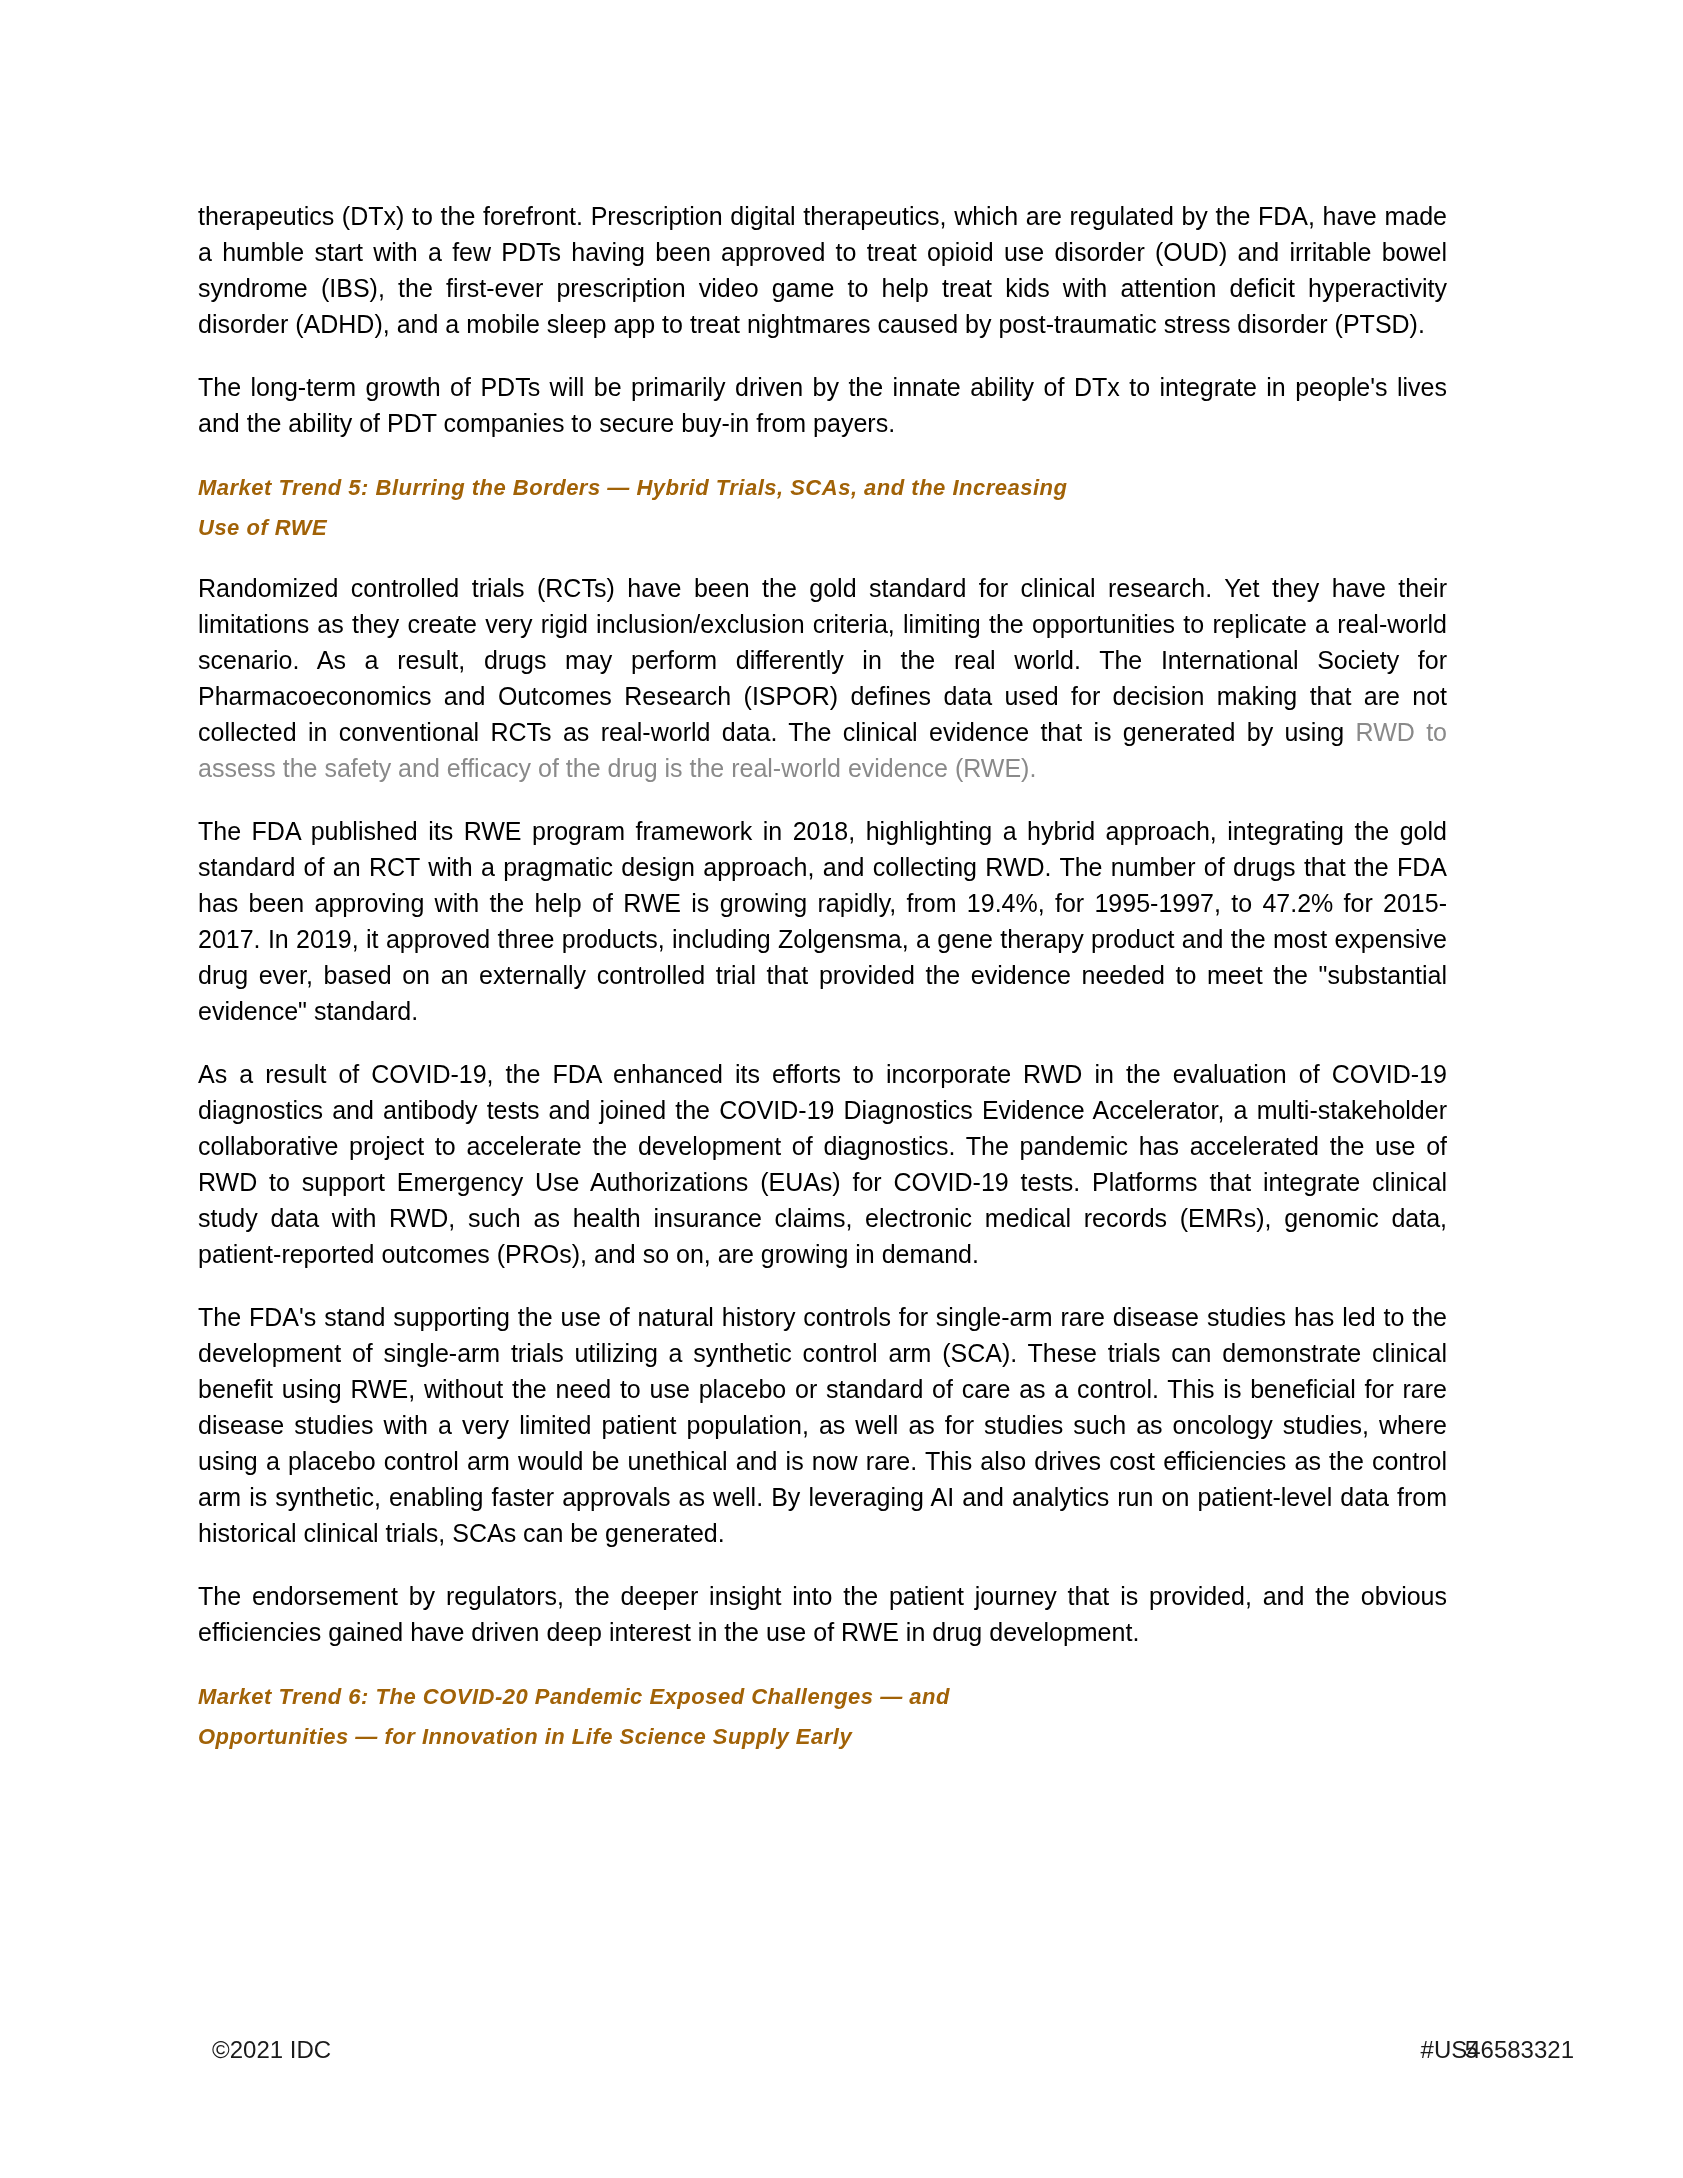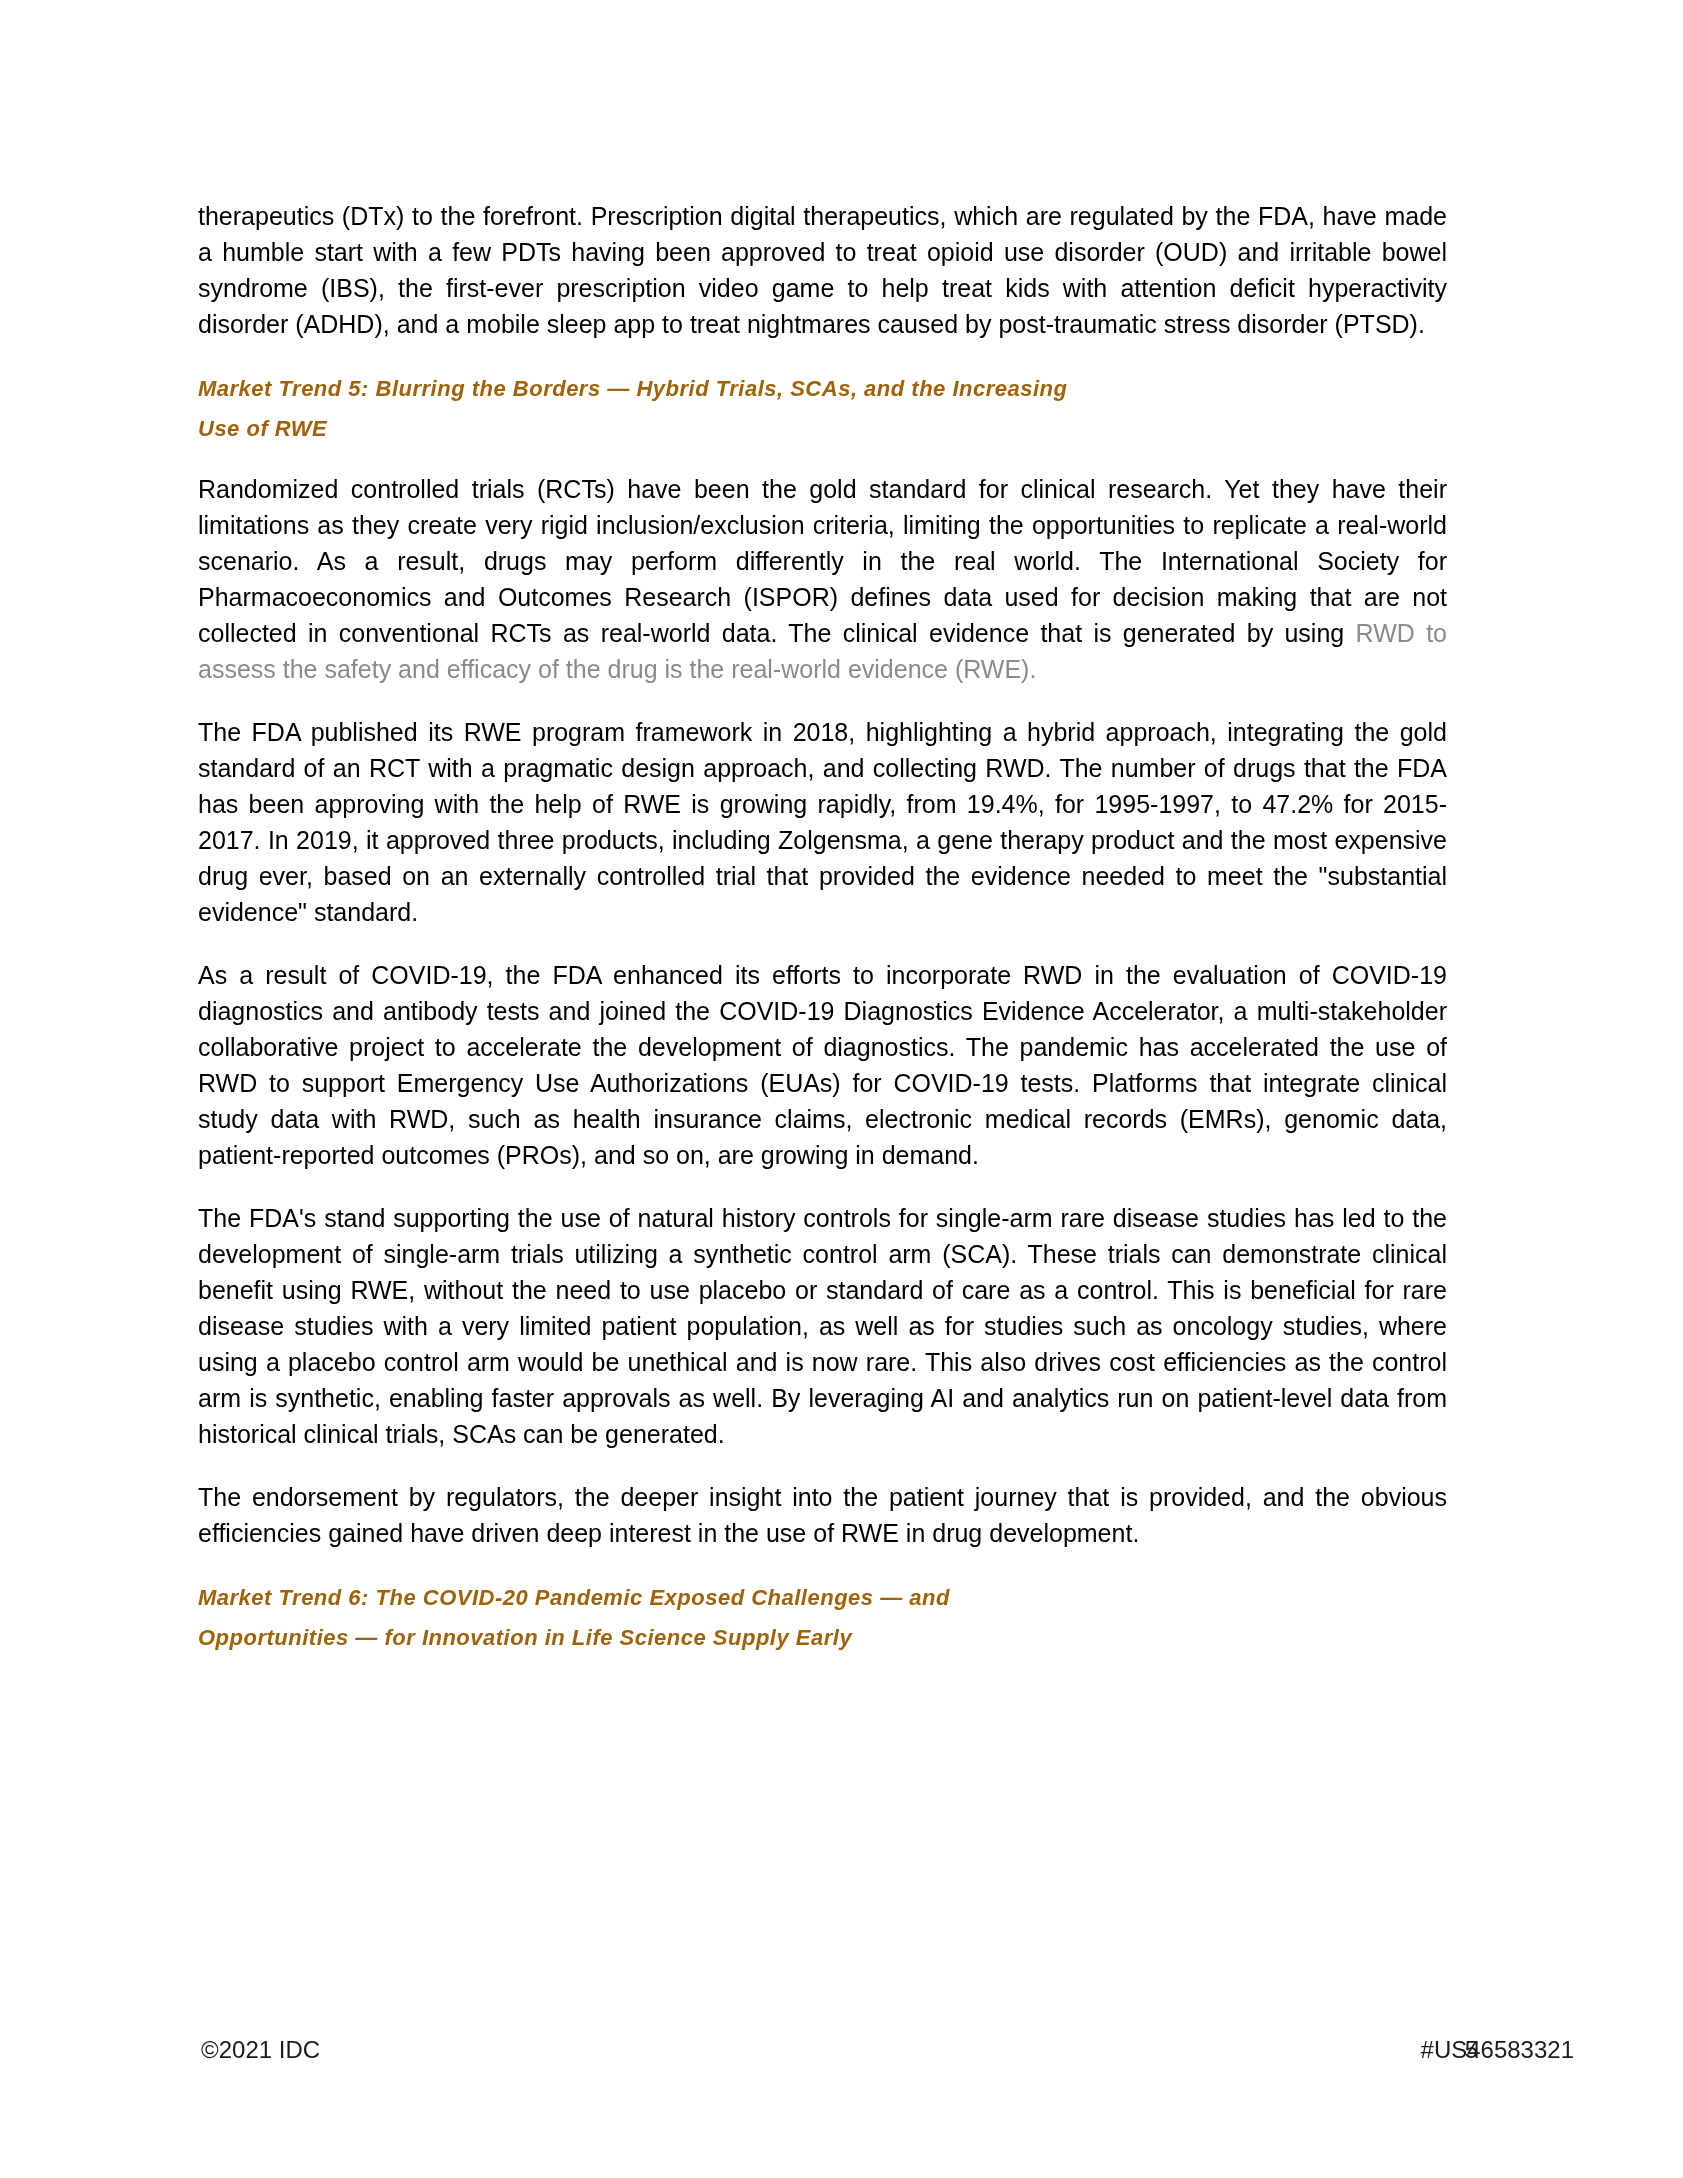--- a/index.html
+++ b/index.html
@@ -40,32 +40,33 @@
   .hline { display: block; white-space: nowrap; }
   .footer {
     position: absolute;
     left: 198px;
     top: 2035px;
     width: 1376px;
     font-size: 24px;
     line-height: 30px;
     color: #1a1a1a;
   }
-  .footer-copyright { position: absolute; left: 3px; top: 0; }
+  .footer-copyright { position: absolute; left: 14px; top: 0; }
   .footer-docid { display: block; text-align: right; }
   .footer-page { position: absolute; right: 96px; top: 0; }
 </style>
 </head>
 <body>
 
 <div class="page">
   <div class="content">
 
     <p class="para">therapeutics (DTx) to the forefront. Prescription digital therapeutics, which are regulated by the FDA, have made a humble start with a few PDTs having been approved to treat opioid use disorder (OUD) and irritable bowel syndrome (IBS), the first-ever prescription video game to help treat kids with attention deficit hyperactivity disorder (ADHD), and a mobile sleep app to treat nightmares caused by post-traumatic stress disorder (PTSD).</p>
 
+    <p class="para">The long-term growth of PDTs will be primarily driven by the innate ability of DTx to integrate in people's lives and the ability of PDT companies to secure buy-in from payers.</p>
 
     <h2 class="trend-heading">
       <span class="hline">Market Trend 5: Blurring the Borders — Hybrid Trials, SCAs, and the Increasing</span>
       <span class="hline">Use of RWE</span>
     </h2>
 
     <p class="para">
       <span>Randomized controlled trials (RCTs) have been the gold standard for clinical research. Yet they have their limitations as they create very rigid inclusion/exclusion criteria, limiting the opportunities to replicate a real-world scenario. As a result, drugs may perform differently in the real world. The International Society for Pharmacoeconomics and Outcomes Research (ISPOR) defines data used for decision making that are not collected in conventional RCTs as real-world data. The clinical evidence that is generated by using </span><span class="muted">RWD to assess the safety and efficacy of the drug is the real-world evidence (RWE).</span>
     </p>
 

